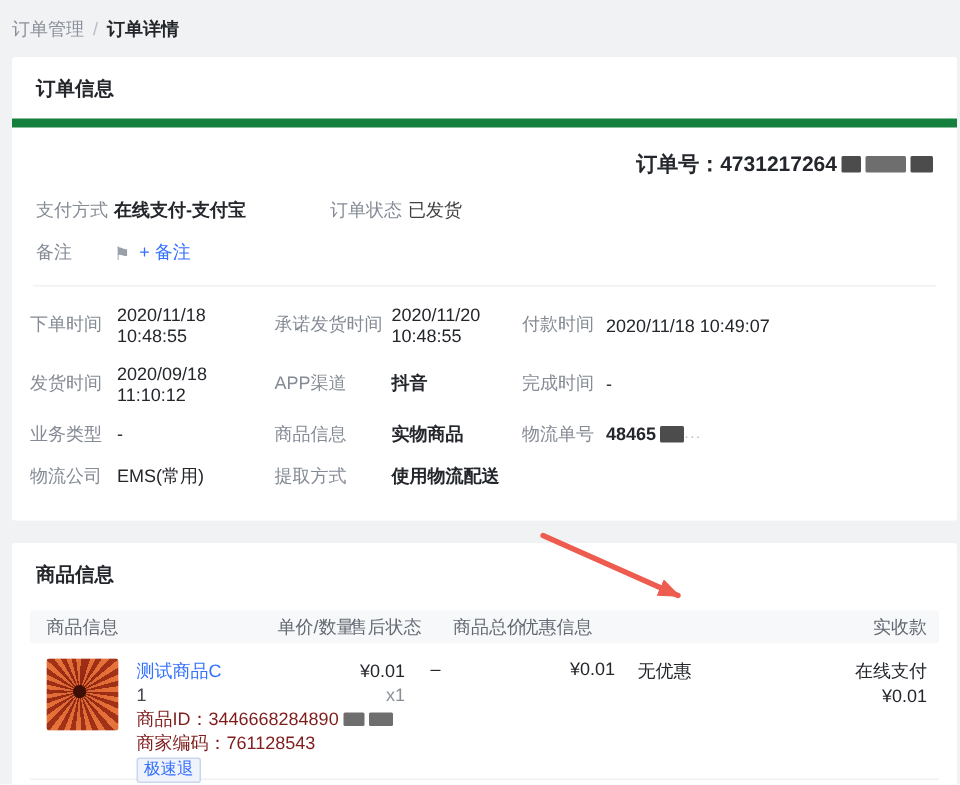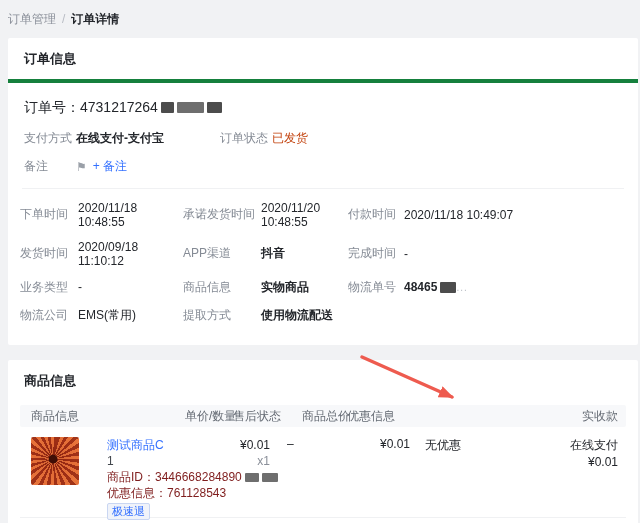--- a/index.html
+++ b/index.html
@@ -8,23 +8,23 @@
   #app { position:relative; width:640px; height:523px; overflow:hidden; }
 
   .breadcrumb { padding:11px 8px 10px 8px; font-size:12px; }
   .bc-parent { color:#8a8f99; cursor:pointer; }
   .bc-sep { color:#b8bcc4; margin:0 6px; }
   .bc-current { color:#23262b; font-weight:600; }
 
   .card { background:#fff; margin:0 2px 0 8px; border-radius:2px; }
   .card + .card { margin-top:15px; }
   .card-header { padding:12px 16px 11px; font-size:13px; font-weight:700; color:#23262b; }
-  .card-header.bordered { border-bottom:4px solid #15803d; }
-
-  .order-no-row { padding:16px 16px 0; font-size:14px; font-weight:400; }
+  .card-header.bordered { border-bottom:6px solid #15803d; }
+
+  .order-no-row { padding:16px 16px 0; font-size:14px; font-weight:700;text-align:right; }
   .redact { display:inline-block; height:11px; background:#4c4c4c; border-radius:1px; vertical-align:-1px; filter:blur(.5px); margin-left:3px; }
   .redact.light { background:#6e6e6e; }
   .redact-dots { color:#b9bdc4; font-size:10px; letter-spacing:1px; }
 
   .pair-row { display:flex; padding:13px 16px 0; align-items:center; }
   .pair-left { width:196px; display:flex; }
   .flabel { color:#858b95; flex-shrink:0; }
   .pair-left .flabel, .pair-right .flabel { width:52px; }
   .bold-val { font-weight:600; }
   .status-val { font-weight:400; }
@@ -52,21 +52,21 @@
 
   .prod-row { position:relative; margin:0 12px; height:90px; }
   .prod-cell { position:absolute; top:10px; white-space:nowrap; }
   .prod-main { left:11px; display:flex; }
   .prod-img { width:48px; height:48px; border-radius:2px; flex-shrink:0;
     background:
       radial-gradient(circle at 46% 46%, #3f0e06 0 11%, rgba(0,0,0,0) 13%),
       repeating-conic-gradient(from 10deg at 46% 46%, rgba(150,40,18,.85) 0 8deg, rgba(232,115,58,.85) 8deg 16deg),
       radial-gradient(circle at 46% 46%, #6f1d0e 0 20%, #b03a1e 38%, #d55c2c 62%, #e2793f 82%, #c75f30 100%);
   }
-  .prod-detail { margin-left:28px; line-height:16px; }
+  .prod-detail { margin-left:12px; line-height:16px; }
   .prod-name { color:#3370ff; cursor:pointer; }
   .prod-qty { color:#43474d; }
   .prod-meta { color:#7f1d1d; }
   .prod-badge { display:inline-block; margin-top:2px; font-size:11px; line-height:15px; padding:0 4px; color:#3370ff; background:#f0f3fa; border:1px solid #c9d6f2; border-radius:2px; }
   .col-unit { left:160px; width:90px; text-align:right; line-height:16px; }
   .unit-count { color:#8a8f99; }
   .col-aftersale { left:267px; }
   .col-total { left:310px; width:80px; text-align:right; }
   .col-discount { left:405px; }
   .col-received { right:8px; text-align:right; line-height:17px; }
@@ -90,21 +90,21 @@
       <span>订单号：</span><span>4731217264</span><span class="redact" style="width:13px"></span><span class="redact light" style="width:27px"></span><span class="redact" style="width:15px"></span>
     </div>
 
     <div class="pair-row">
       <div class="pair-left">
         <span class="flabel">支付方式</span>
         <span class="bold-val">在线支付-支付宝</span>
       </div>
       <div class="pair-right">
         <span class="flabel">订单状态</span>
-        <span class="status-val" style="color:#c2410c">已发货</span>
+        <span class="status-val" style="color:#404040">已发货</span>
       </div>
     </div>
 
     <div class="remark-row">
       <span class="flabel">备注</span>
       <span class="flag-icon">⚑</span>
       <span class="link">+ 备注</span>
     </div>
 
     <div class="inset-divider"></div>
@@ -183,21 +183,21 @@
     <div class="prod-row">
       <div class="prod-cell prod-main">
         <div class="prod-img"></div>
         <div class="prod-detail">
           <div class="prod-name">测试商品C</div>
           <div class="prod-qty">1</div>
           <div class="prod-meta">
             <span>商品ID：</span><span>3446668284890</span><span class="redact light" style="width:14px;height:9px"></span><span class="redact light" style="width:16px;height:9px"></span>
           </div>
           <div class="prod-meta">
-            <span>优惠信息：</span><span>761128543</span>
+            <span>商家编码：</span><span>761128543</span>
           </div>
           <span class="prod-badge">极速退</span>
         </div>
       </div>
       <div class="prod-cell col-unit">
         <div>¥0.01</div>
         <div class="unit-count">x1</div>
       </div>
       <div class="prod-cell col-aftersale">–</div>
       <div class="prod-cell col-total">¥0.01</div>

